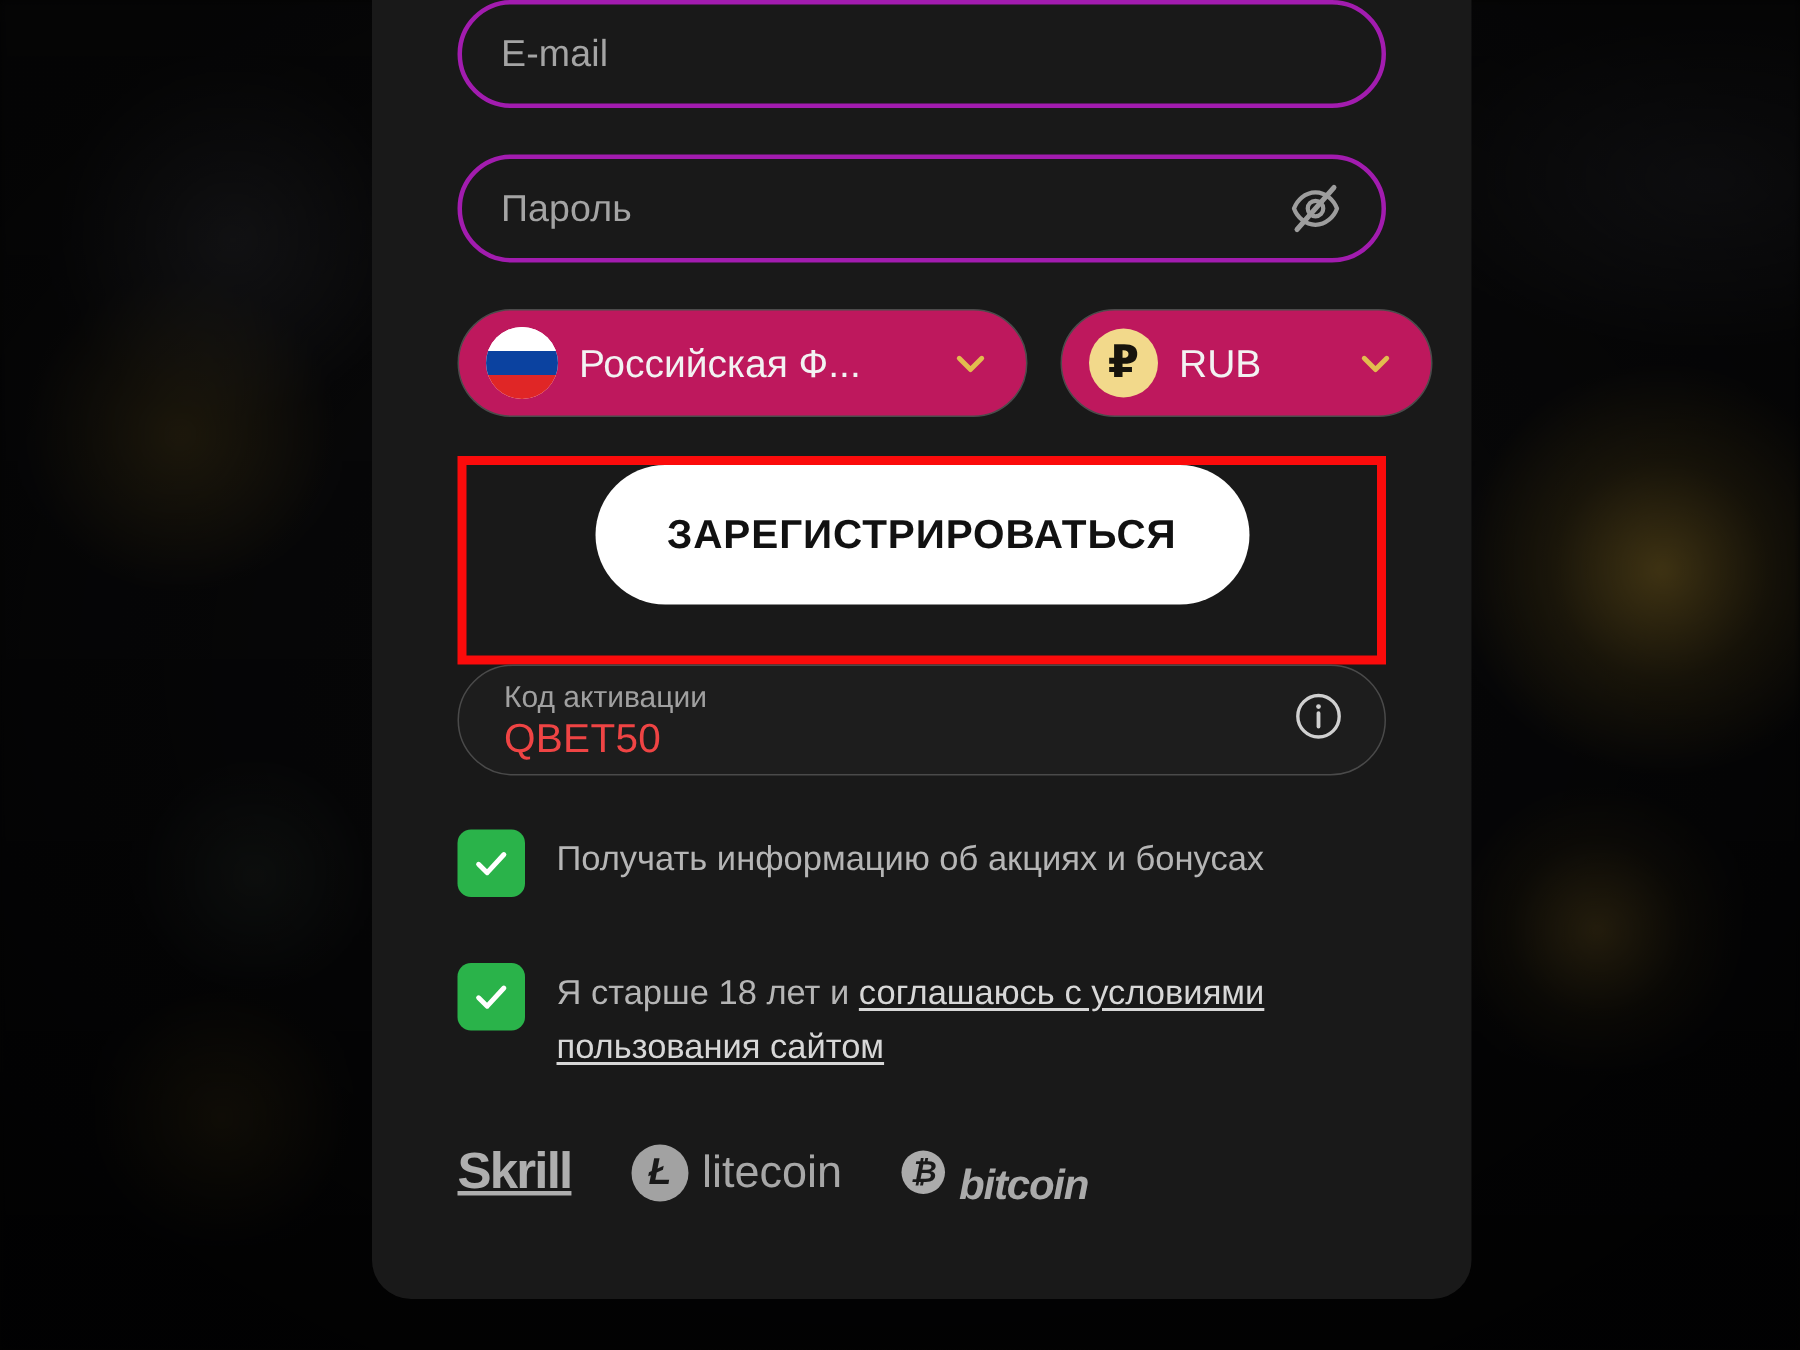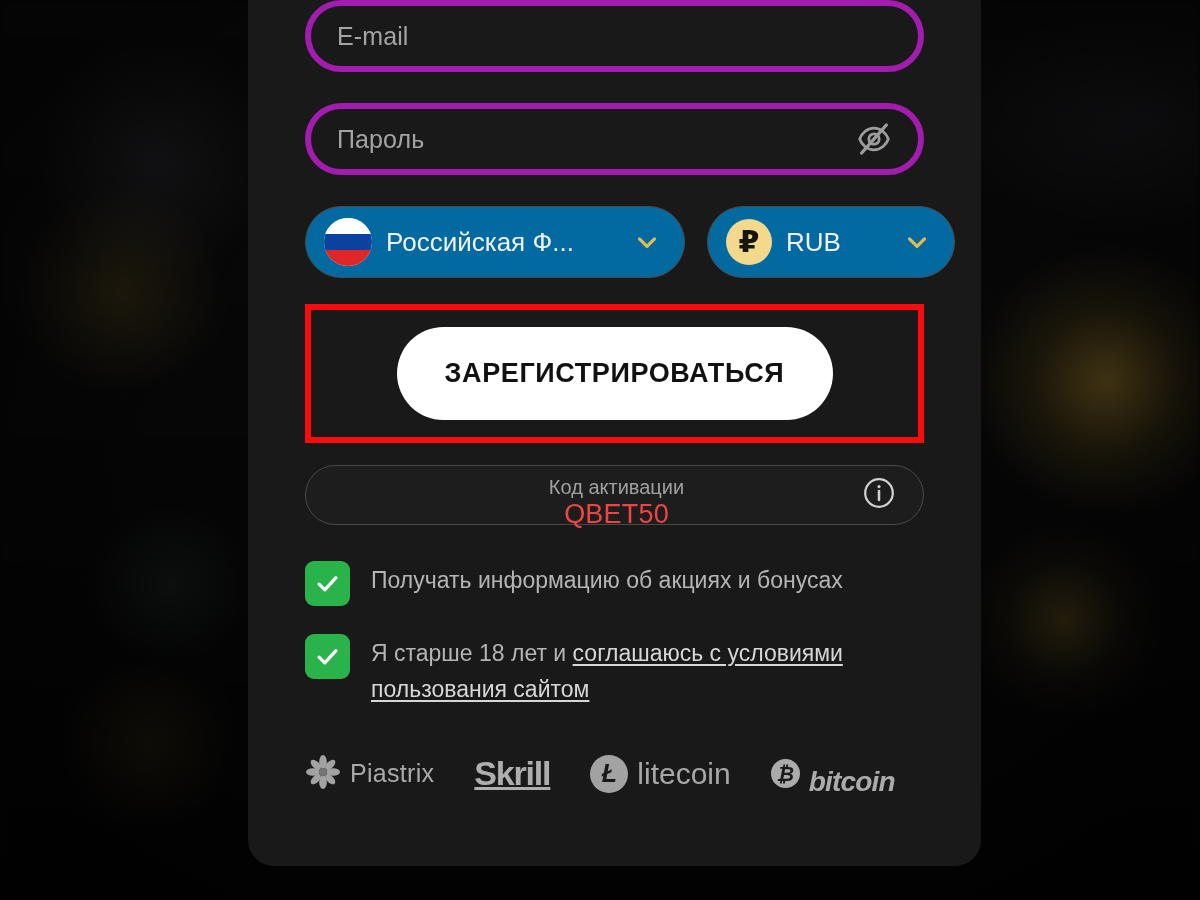--- a/index.html
+++ b/index.html
@@ -43,21 +43,21 @@
     height: 906px;
     background: #191919;
     border-radius: 26px;
     padding: 40px 57px 0 57px;
   }
 
   
   .field {
     position: relative;
     height: 72px;
-    border: 6px solid #a21caf;
+    border: 3px solid #a21caf;
     border-radius: 36px;
     display: flex;
     align-items: center;
     padding: 0 26px;
     background: transparent;
   }
   .field + .field { margin-top: 31px; }
   .field .ph {
     font-size: 25px;
     color: #a4a4a4;
@@ -81,21 +81,21 @@
     margin-top: 31px;
   }
   .selector {
     height: 72px;
     border: 1px solid #4c4c4c;
     border-radius: 36px;
     display: flex;
     align-items: center;
     gap: 14px;
     padding: 0 22px 0 18px;
-    background: #0369a1;
+    background: #be185d;
     cursor: pointer;
   }
   #country-select { flex: 0 0 380px; }
   #currency-select { flex: 0 0 248px; }
   .selector .label {
     font-size: 26px;
     color: #f2f2f2;
     white-space: nowrap;
     overflow: hidden;
   }
@@ -131,47 +131,44 @@
     font-family: "DejaVu Sans", sans-serif;
   }
 
   
   #submit-zone {
     position: relative;
     margin-top: 26px;
     height: 139px;
     border: 6px solid #fb0b0b;
     display: flex;
-    align-items: center;
     justify-content: center;
   }
   #register-button {
     width: 436px;
     height: 93px;
     border-radius: 47px;
     background: #ffffff;
     border: none;
     color: #111111;
     font-size: 27px;
     font-weight: bold;
     letter-spacing: 0.6px;
     cursor: pointer;
     font-family: "Liberation Sans", sans-serif;
   }
 
   
   #promo-field {
-    margin-top: 22px;
     position: relative;
-    height: 60px;
+    height: 74px;
     border: 1px solid #4a4a4a;
     border-radius: 37px;
     background: #1d1d1d;
     padding: 11px 26px 0 30px;
-    text-align: center;
   }
   #promo-label {
     font-size: 20px;
     color: #a0a0a0;
     line-height: 1.05;
   }
   #promo-value {
     font-size: 27px;
     color: #ef4444;
     line-height: 1.25;
@@ -186,21 +183,21 @@
   }
 
   
   #consent-list { margin-top: 34px; }
   .consent-row {
     display: flex;
     align-items: flex-start;
     gap: 21px;
     margin-top: 27px;
   }
-  .consent-row + .consent-row { margin-top: 26px; }
+  .consent-row + .consent-row { margin-top: 42px; }
   .cbox {
     flex: 0 0 auto;
     width: 45px; height: 45px;
     border-radius: 9px;
     background: #2ab34a;
     display: flex; align-items: center; justify-content: center;
     cursor: pointer;
     margin-top: 2px;
   }
   .consent-text {
@@ -332,36 +329,20 @@
         <svg width="27" height="27" viewBox="0 0 24 24" fill="none" stroke="#ffffff" stroke-width="2.9" stroke-linecap="round" stroke-linejoin="round">
           <polyline points="4.5 12.6 9.6 17.6 19.5 6.8"></polyline>
         </svg>
       </span>
       <span class="consent-text"><span>Я старше 18 лет и </span><a href="#">соглашаюсь с условиями пользования сайтом</a></span>
     </div>
   </div>
 
   <div id="payments">
 
-    <div class="pay" id="pay-piastrix">
-      <span>
-        <svg width="36" height="36" viewBox="0 0 32 32" fill="#c9c9c9">
-          <ellipse cx="16" cy="7" rx="3.4" ry="6.1"></ellipse>
-          <ellipse cx="16" cy="25" rx="3.4" ry="6.1"></ellipse>
-          <ellipse cx="7" cy="16" rx="6.1" ry="3.4"></ellipse>
-          <ellipse cx="25" cy="16" rx="6.1" ry="3.4"></ellipse>
-          <ellipse cx="9.6" cy="9.6" rx="5.6" ry="3.1" transform="rotate(45 9.6 9.6)"></ellipse>
-          <ellipse cx="22.4" cy="22.4" rx="5.6" ry="3.1" transform="rotate(45 22.4 22.4)"></ellipse>
-          <ellipse cx="22.4" cy="9.6" rx="5.6" ry="3.1" transform="rotate(-45 22.4 9.6)"></ellipse>
-          <ellipse cx="9.6" cy="22.4" rx="5.6" ry="3.1" transform="rotate(-45 9.6 22.4)"></ellipse>
-          <circle cx="16" cy="16" r="3.6" fill="#8f8f8f"></circle>
-        </svg>
-      </span>
-      <span class="pay-name">Piastrix</span>
-    </div>
 
     <div class="pay" id="pay-skrill">
       <span class="pay-name">Skrill</span>
     </div>
 
     <div class="pay" id="pay-litecoin">
       <span class="coin-mark">Ł</span>
       <span class="pay-name">litecoin</span>
     </div>
 

